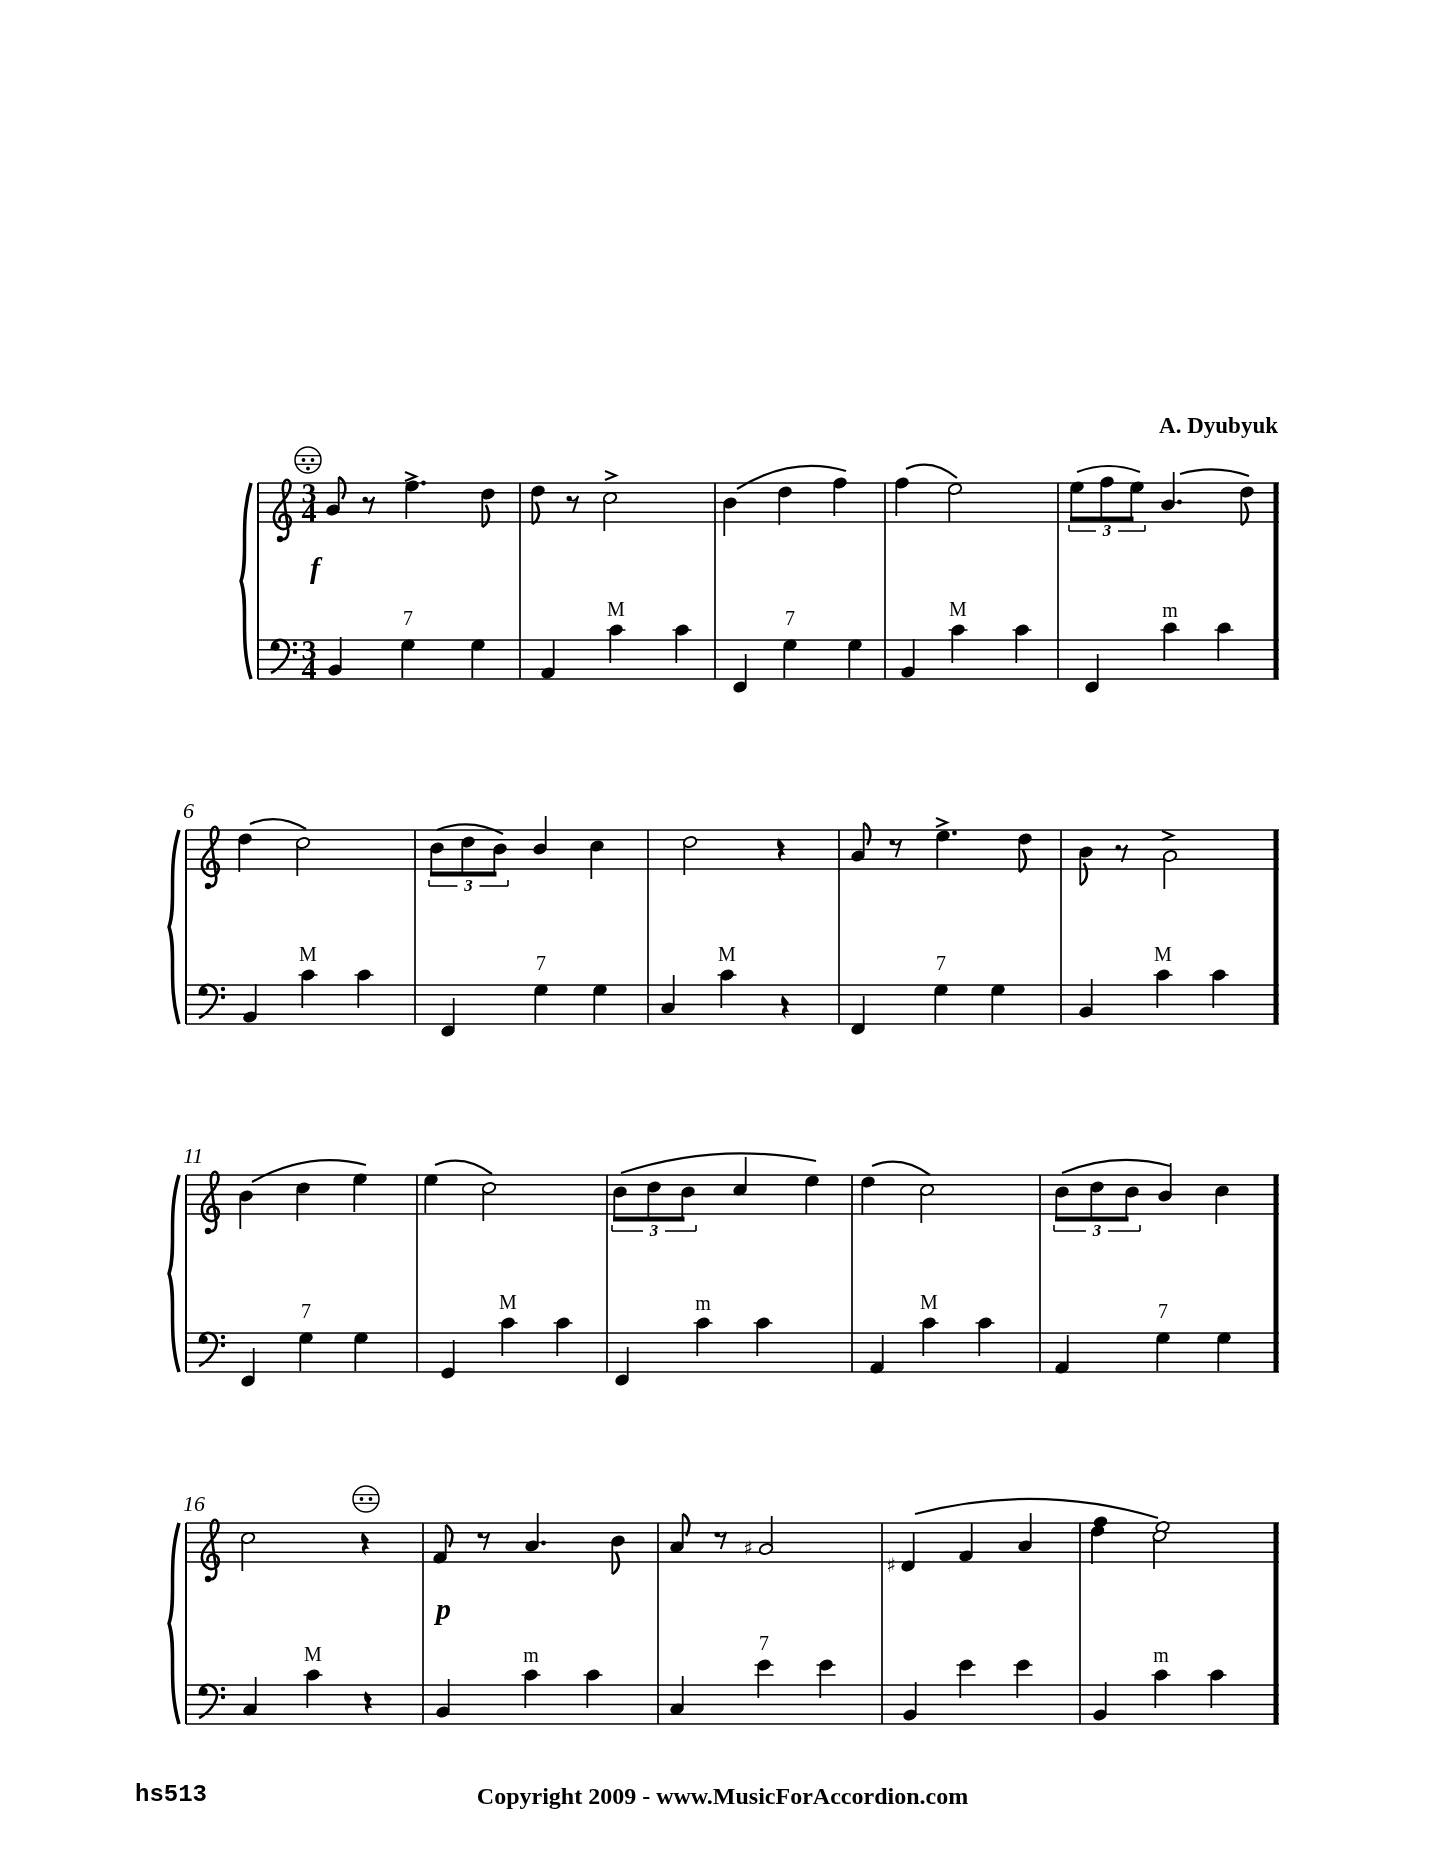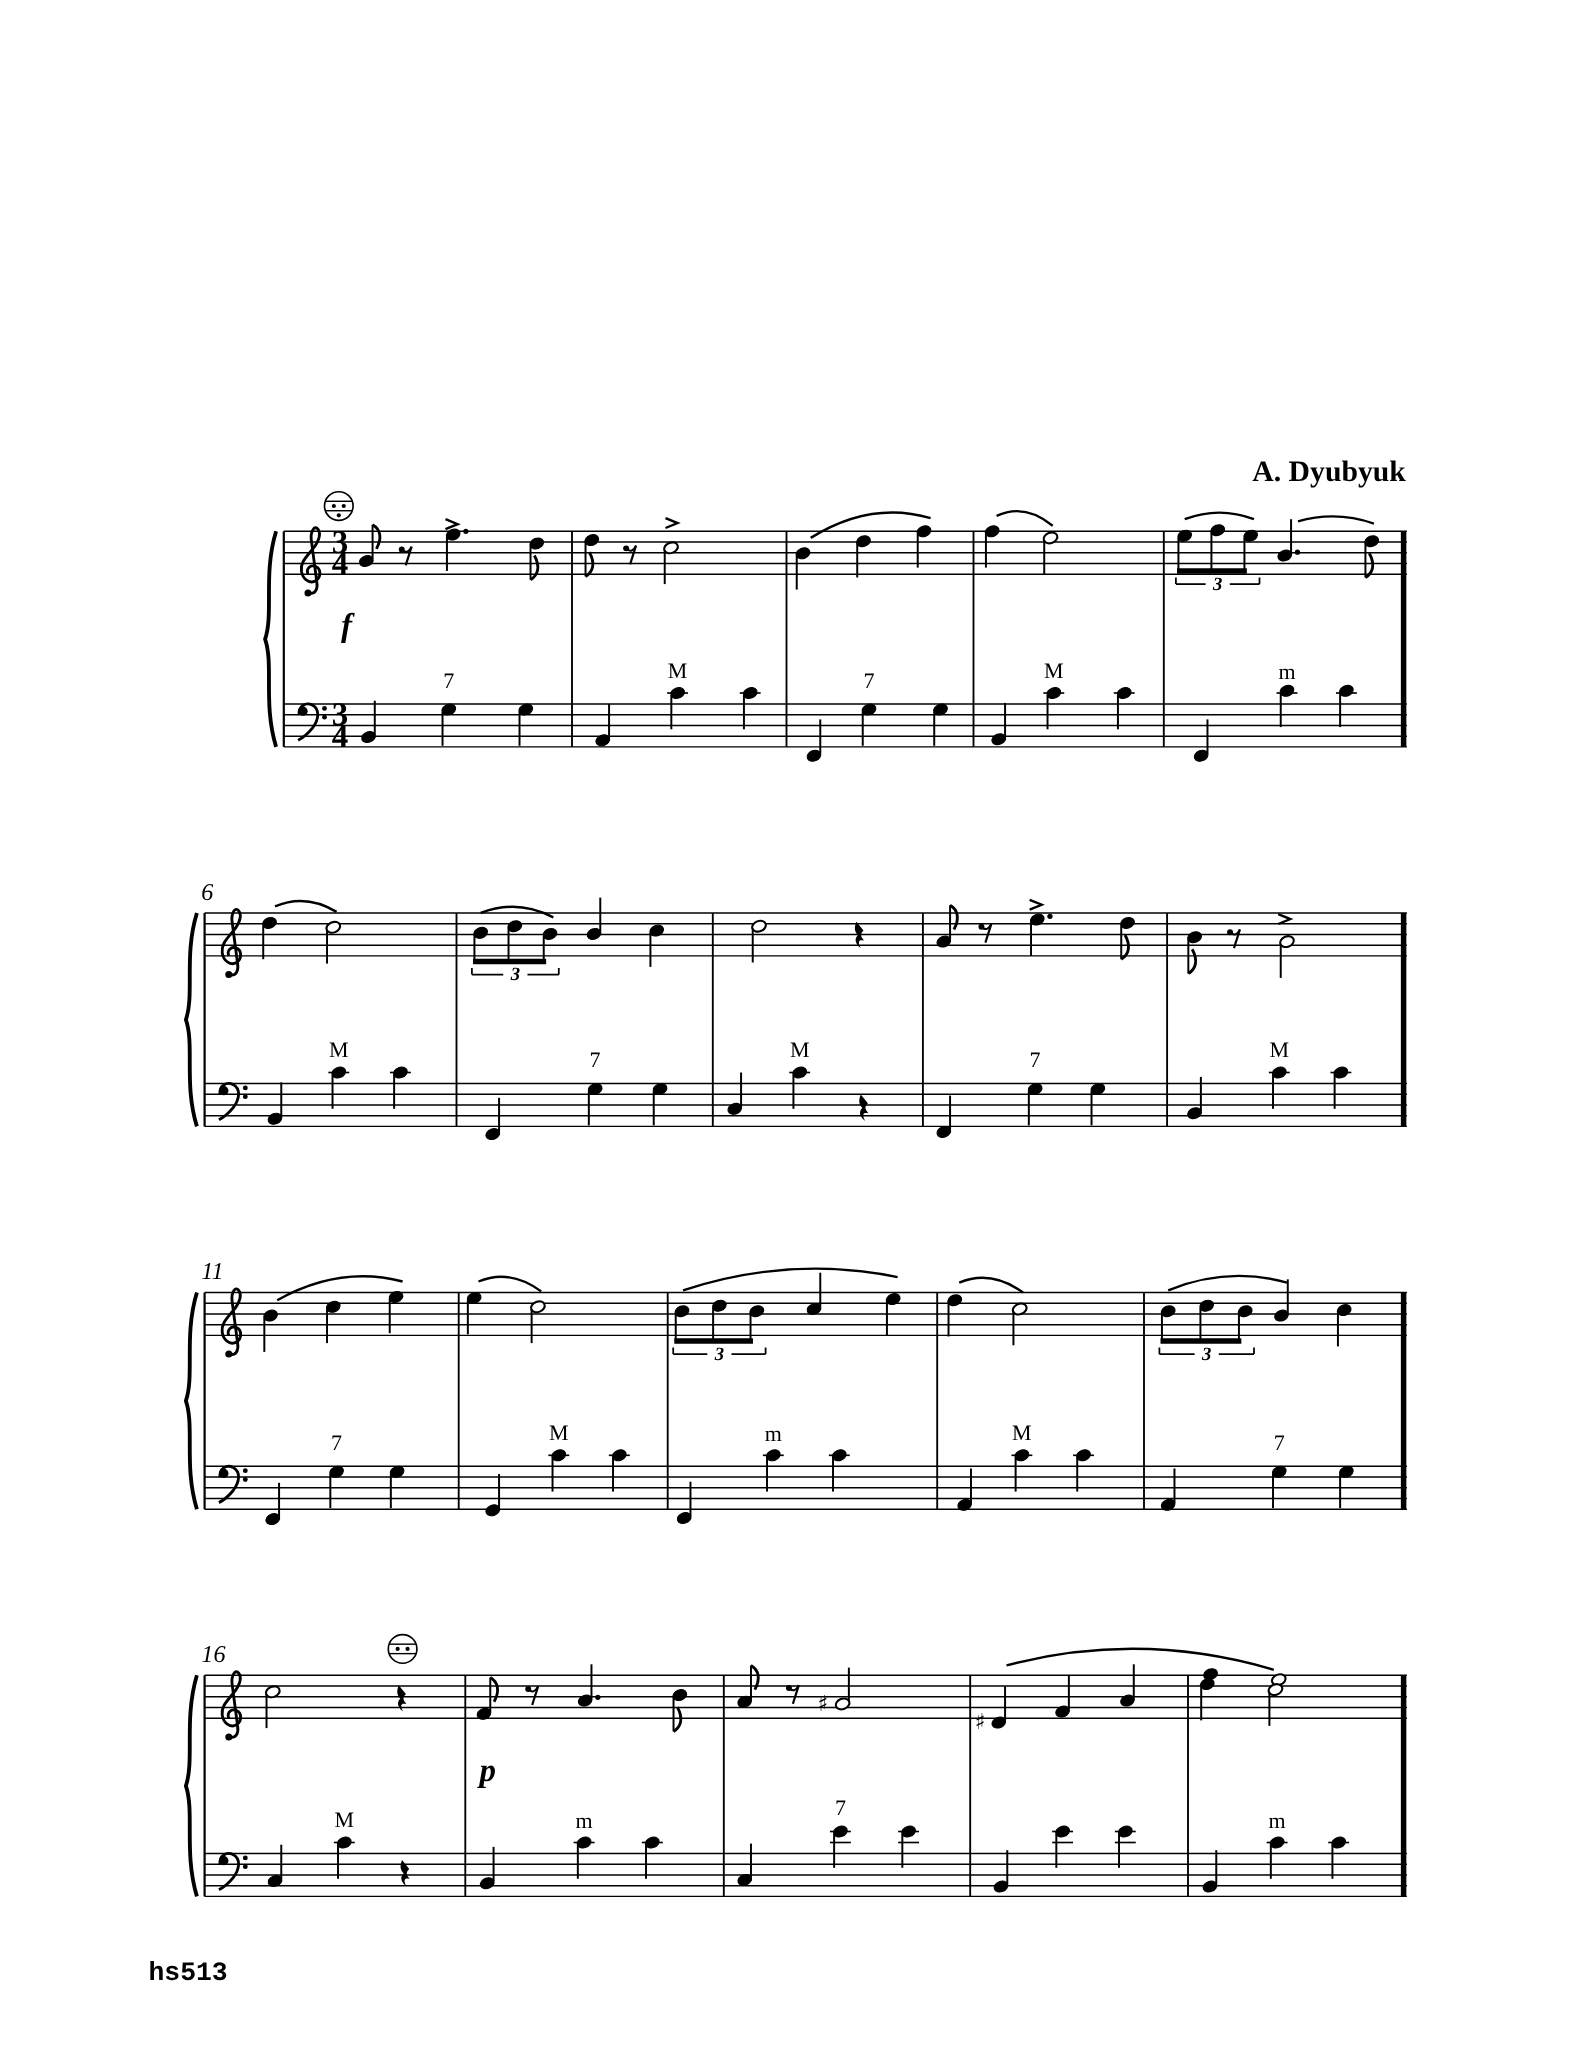--- a/index.html
+++ b/index.html
@@ -1,20 +1,20 @@
 <!DOCTYPE html>
 <html><head>
 <meta charset="utf-8">
 <style>
   html,body{margin:0;padding:0;background:#e8e8e8;}
   .page{position:relative;width:1445px;height:1870px;background:#ffffff;margin:0 auto;
         font-family:"Liberation Serif", serif; color:#000;}
   .title{position:absolute;top:204px;left:0;right:0;text-align:center;
          font-size:70px;font-weight:bold;letter-spacing:1px;}
-  .composer{position:absolute;top:413px;right:167px;font-size:27px;font-weight:bold;}
+  .composer{position:absolute;top:413px;right:167px;font-size:23px;font-weight:bold;}
   .catalog{position:absolute;top:1781px;left:135px;font-size:24px;font-weight:bold;font-family:Liberation Mono, monospace;}
   .copyright{position:absolute;top:1783px;left:0;right:0;text-align:center;font-size:24px;font-weight:bold;}
   svg#score{position:absolute;left:0;top:0;}
   .sl{stroke:#000;stroke-width:1.3;}
   .sl2{stroke:#000;stroke-width:1.5;}
   .stem{stroke:#000;stroke-width:1.8;}
   .barline{stroke:#000;stroke-width:1.7;}
   .edge{stroke:#000;stroke-width:2;}
   .slur{stroke:#000;stroke-width:2.2;fill:none;}
   .flag{stroke:#000;stroke-width:2.6;fill:none;}
@@ -858,13 +858,14 @@
           <line x1="1155.3" y1="1677" x2="1155.3" y2="1708" class="stem"></line>
         </g>
         <g>
           <line x1="1207.5" y1="1675" x2="1226.5" y2="1675" class="sl2"></line>
           <ellipse cx="0" cy="0" rx="6.4" ry="4.7" transform="translate(1217,1675) rotate(-21)" fill="#000" stroke="#000" stroke-width="1"></ellipse>
           <line x1="1211.3" y1="1677" x2="1211.3" y2="1708" class="stem"></line>
         </g>
       </g>
     </svg>
   <div class="catalog">hs513</div>
+  <div class="copyright">Copyright 2009 - www.MusicForAccordion.com</div>
 </div>
 
 </body></html>

